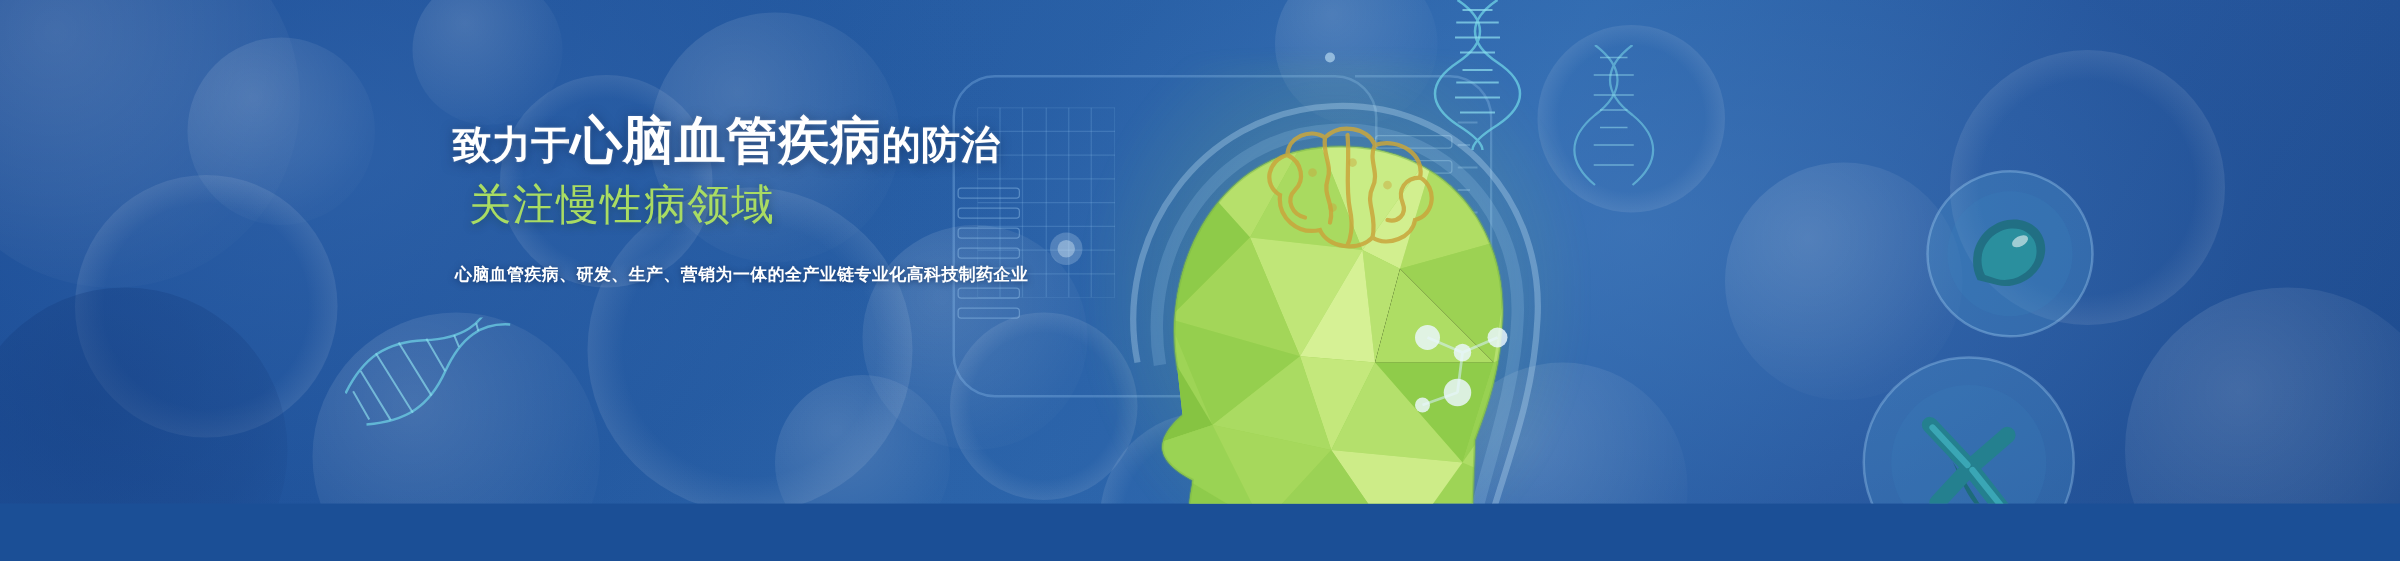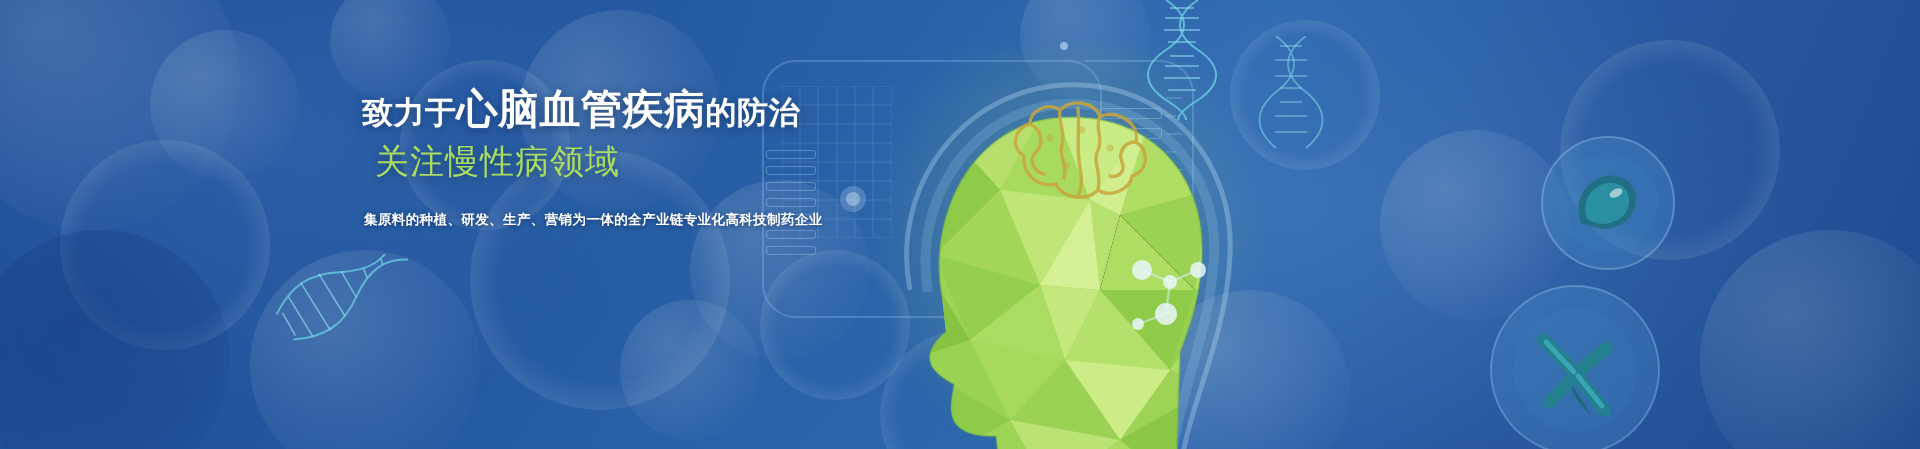--- a/index.html
+++ b/index.html
@@ -1,20 +1,20 @@
 <!DOCTYPE html>
 <html><head>
 <meta charset="utf-8">
 <title>Banner</title>
 <style>
   html,body{margin:0;padding:0;background:#1b4f96;}
   *{box-sizing:border-box;}
   #banner{
-    position:relative;width:1920px;height:449px;overflow:hidden;
-    font-family:Liberation Mono, monospace;
+    position:relative;width:1920px;height:403px;overflow:hidden;
+    font-family:Liberation Serif, serif;
     background:
       radial-gradient(ellipse 900px 520px at 68% 46%, rgba(70,125,190,0.55) 0%, rgba(40,90,160,0.10) 55%, rgba(0,0,0,0) 78%),
       radial-gradient(ellipse 700px 450px at 14% 30%, rgba(58,110,180,0.45) 0%, rgba(30,78,150,0.05) 62%, rgba(0,0,0,0) 80%),
       linear-gradient(118deg,#1c4d96 0%, #21559d 22%, #2a62a8 44%, #2f6ab0 60%, #27589f 78%, #1e4b8e 100%);
   }
 
   
   .bokeh{position:absolute;border-radius:50%;pointer-events:none;}
   .bk-soft{background:radial-gradient(circle at 35% 32%, rgba(255,255,255,0.15) 0%, rgba(255,255,255,0.07) 45%, rgba(255,255,255,0.02) 72%, rgba(255,255,255,0) 100%);}
   .bk-ring{background:radial-gradient(circle, rgba(255,255,255,0) 55%, rgba(255,255,255,0.085) 70%, rgba(255,255,255,0.11) 80%, rgba(255,255,255,0) 92%);}
@@ -271,16 +271,16 @@
   <svg style="position:absolute;left:836px;top:182px;" width="34" height="34" viewBox="0 0 34 34">
     <circle cx="17" cy="17" r="13" fill="rgba(225,242,255,0.22)"></circle>
     <circle cx="17" cy="17" r="7" fill="rgba(235,248,255,0.35)"></circle>
   </svg>
 
   <div id="copy">
     <h1 class="headline">
       <span class="h-small">致力于</span><span class="h-big">心脑血管疾病</span><span class="h-small">的防治</span>
     </h1>
     <p class="sub">关注慢性病领域</p>
-    <p class="tagline">集原料的种植、研发、生产、营销为一体的全产业链专业化高科技制药企业</p>
+    <p class="tagline">心脑血管疾病、研发、生产、营销为一体的全产业链专业化高科技制药企业</p>
   </div>
 
 </div>
 
 </body></html>

